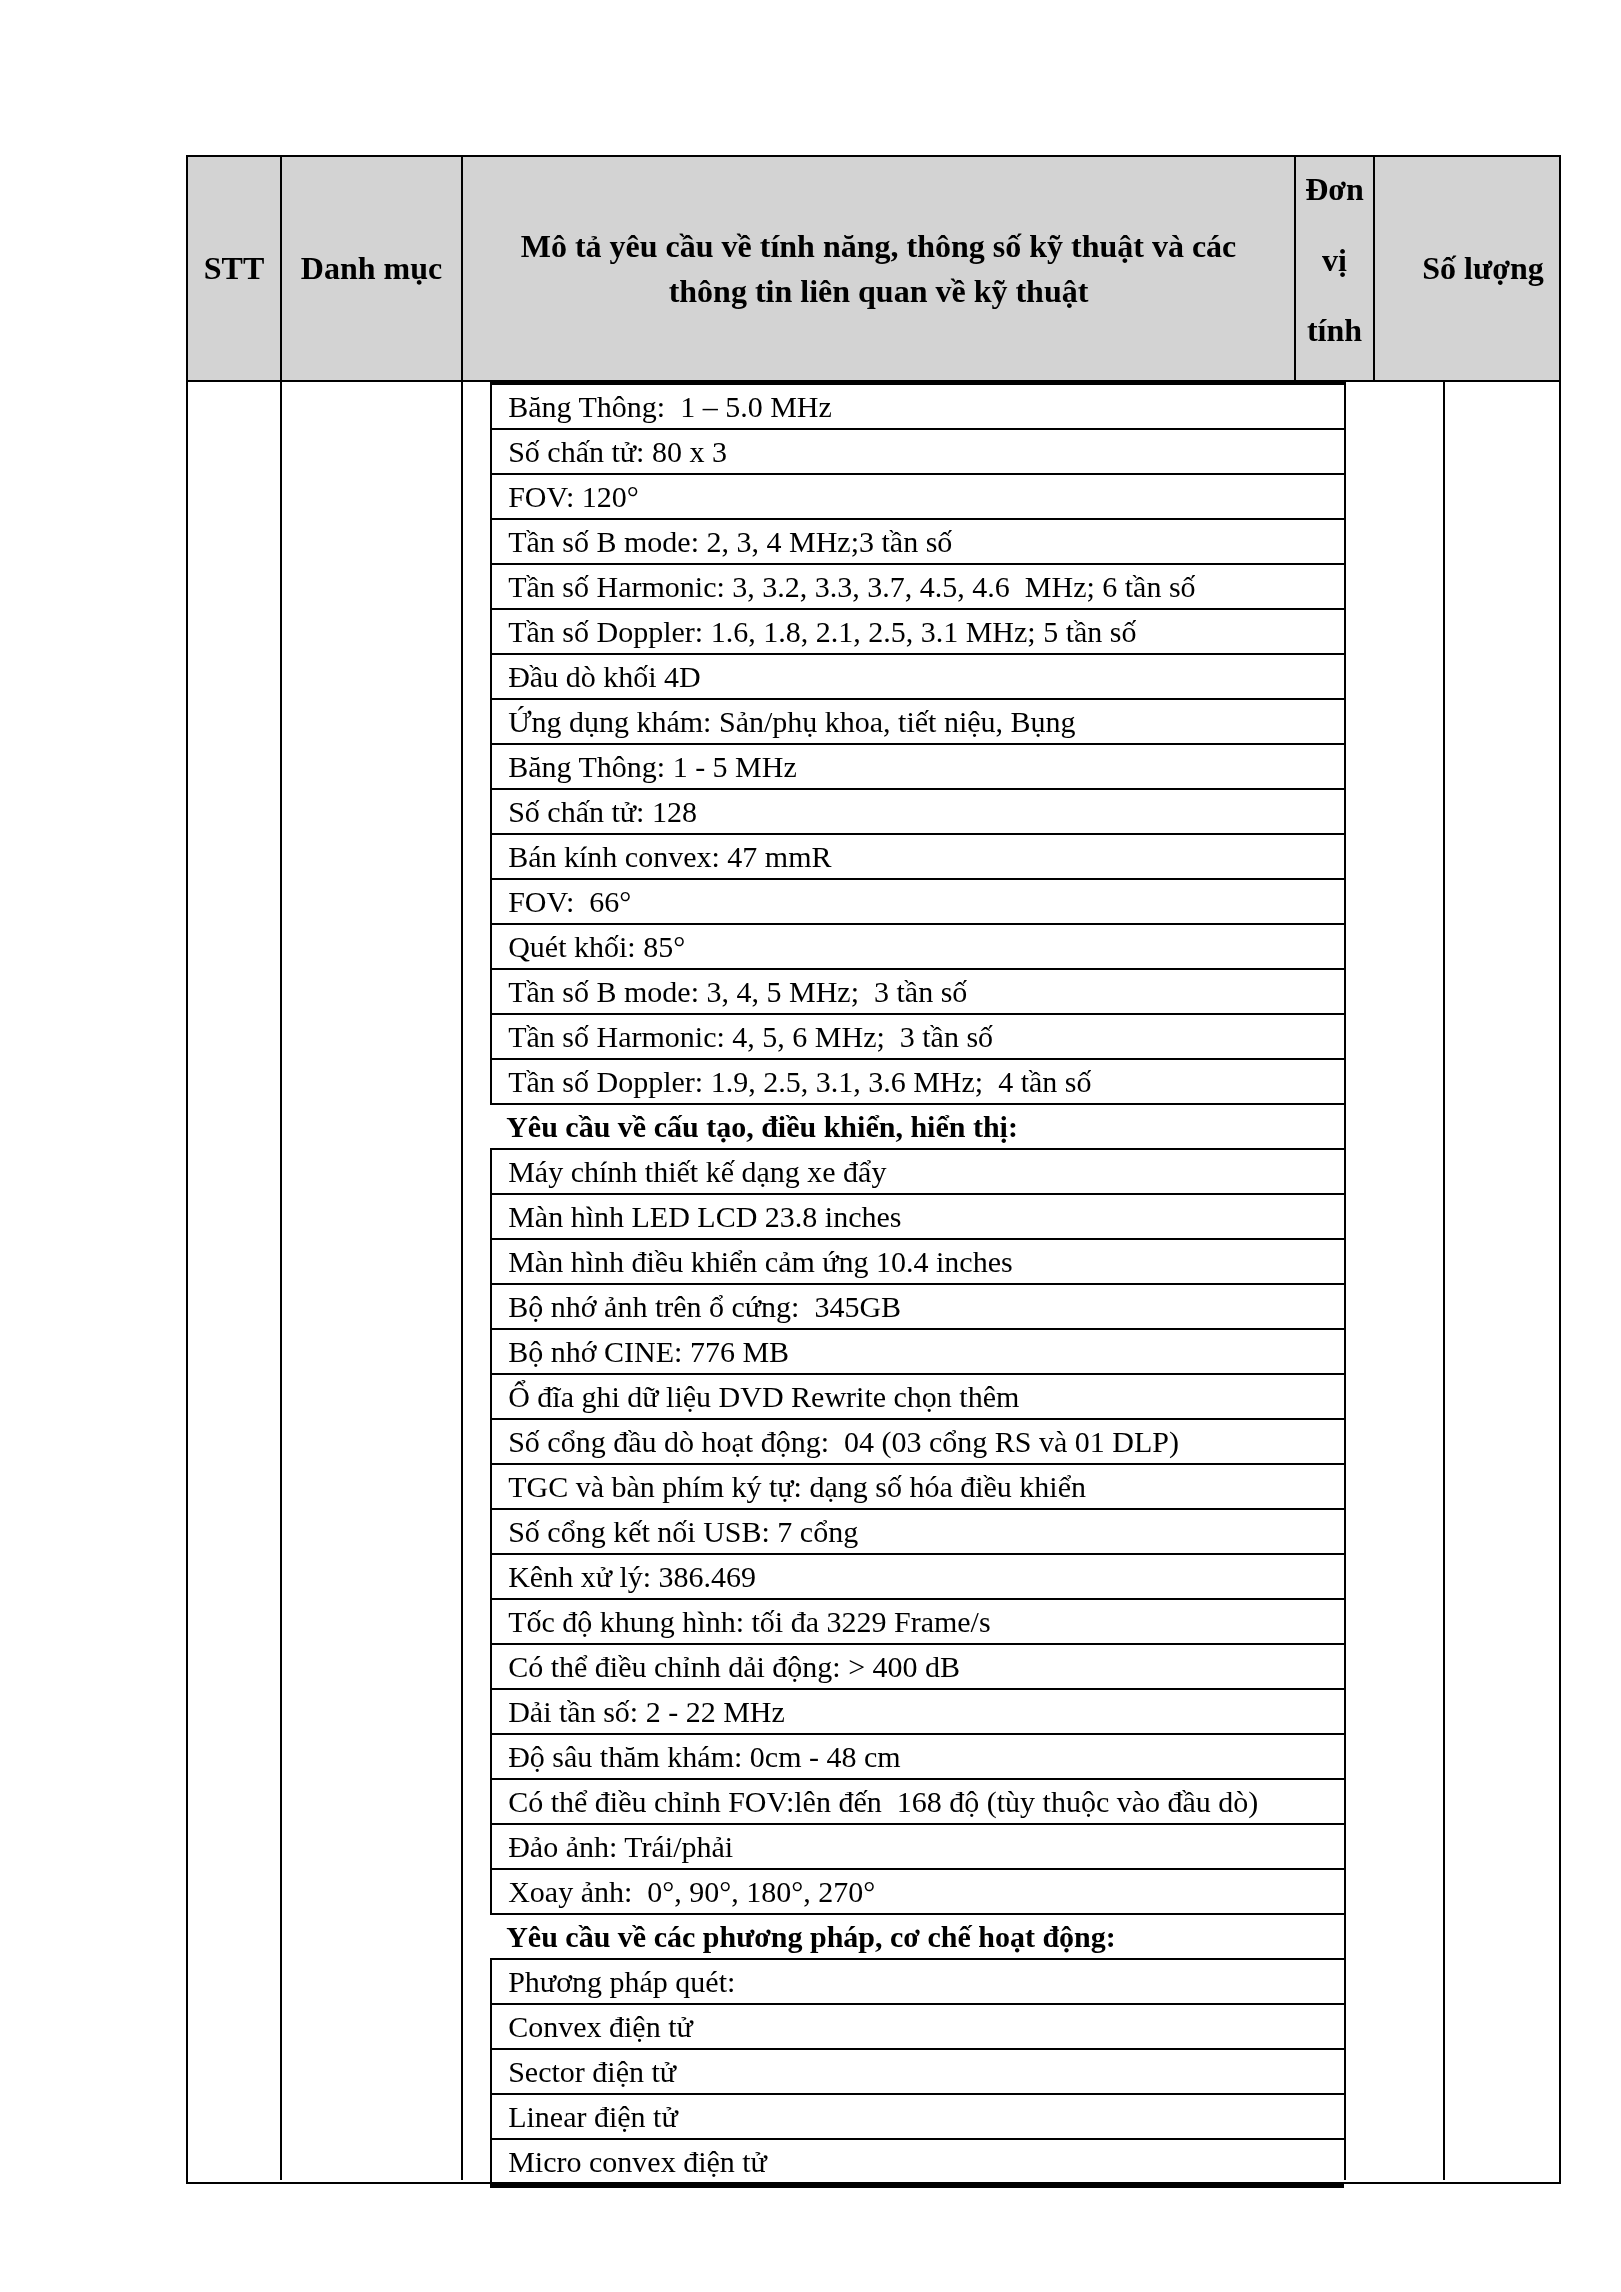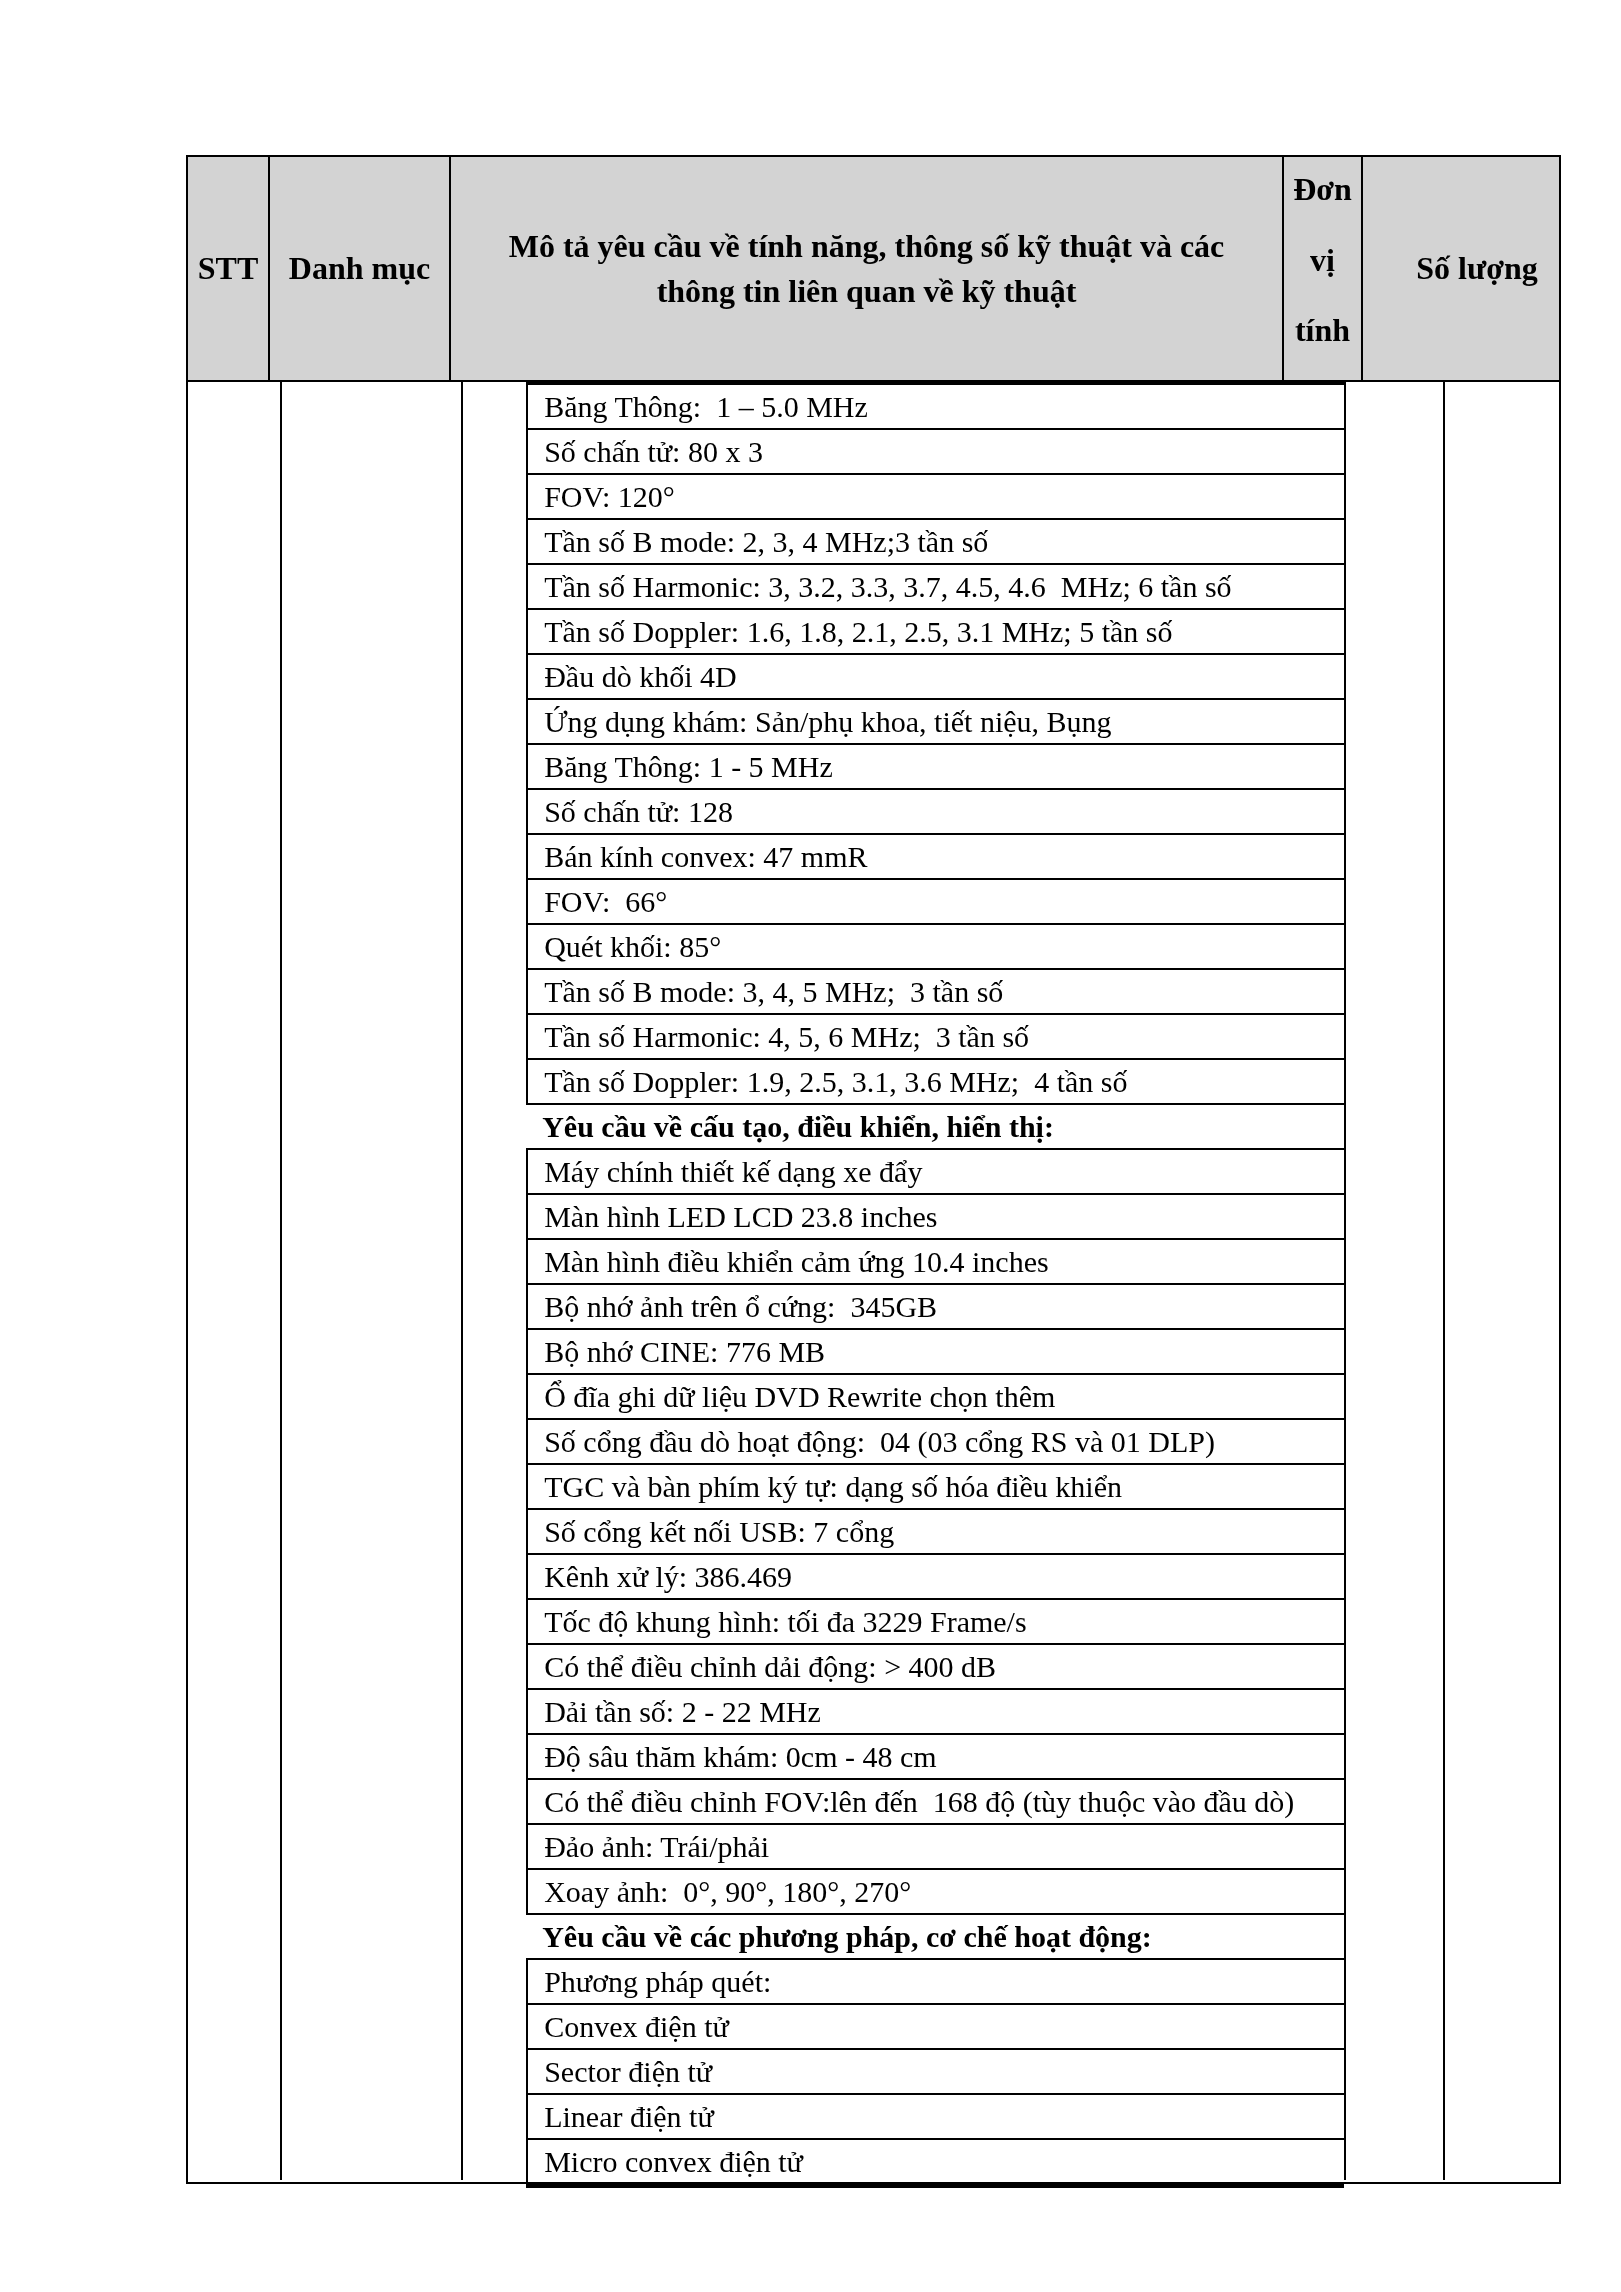--- a/index.html
+++ b/index.html
@@ -30,37 +30,37 @@
     border-right:2px solid #000;
     display:flex;
     align-items:center;
     justify-content:center;
     text-align:center;
     font-weight:bold;
     font-size:32px;
     line-height:1.38;
   }
   .hcell:last-child{border-right:none;margin-left:32px;}
-  .hc1{width:82px;}
+  .hc1{width:94px;}
   .hc2{width:181px;}
   .hc3{width:833px;padding:4px 37px;}
   .hc4{width:79px;flex-direction:column;justify-content:space-between;padding:9.8px 0 27.4px 0;}
   .hc5{flex:1;padding:0 9.8px;}
   
   .body-row{
     display:flex;
     height:1798px;
   }
   .bcol{
     box-sizing:border-box;
     border-right:2px solid #000;
   }
   .bc1{width:94px;}
   .bc2{width:181px;}
-  .bc3{width:883px;position:relative;padding-left:36px;}
+  .bc3{width:883px;position:relative;}
   .bc4{width:99px;}
   .bc5{flex:1;border-right:none;}
   
   .inner-table{
     margin-left:26.5px;
     width:calc(100% - 26.5px);
     border-top:3.9px solid #000;
     border-bottom:3.9px solid #000;
     box-sizing:border-box;
   }

